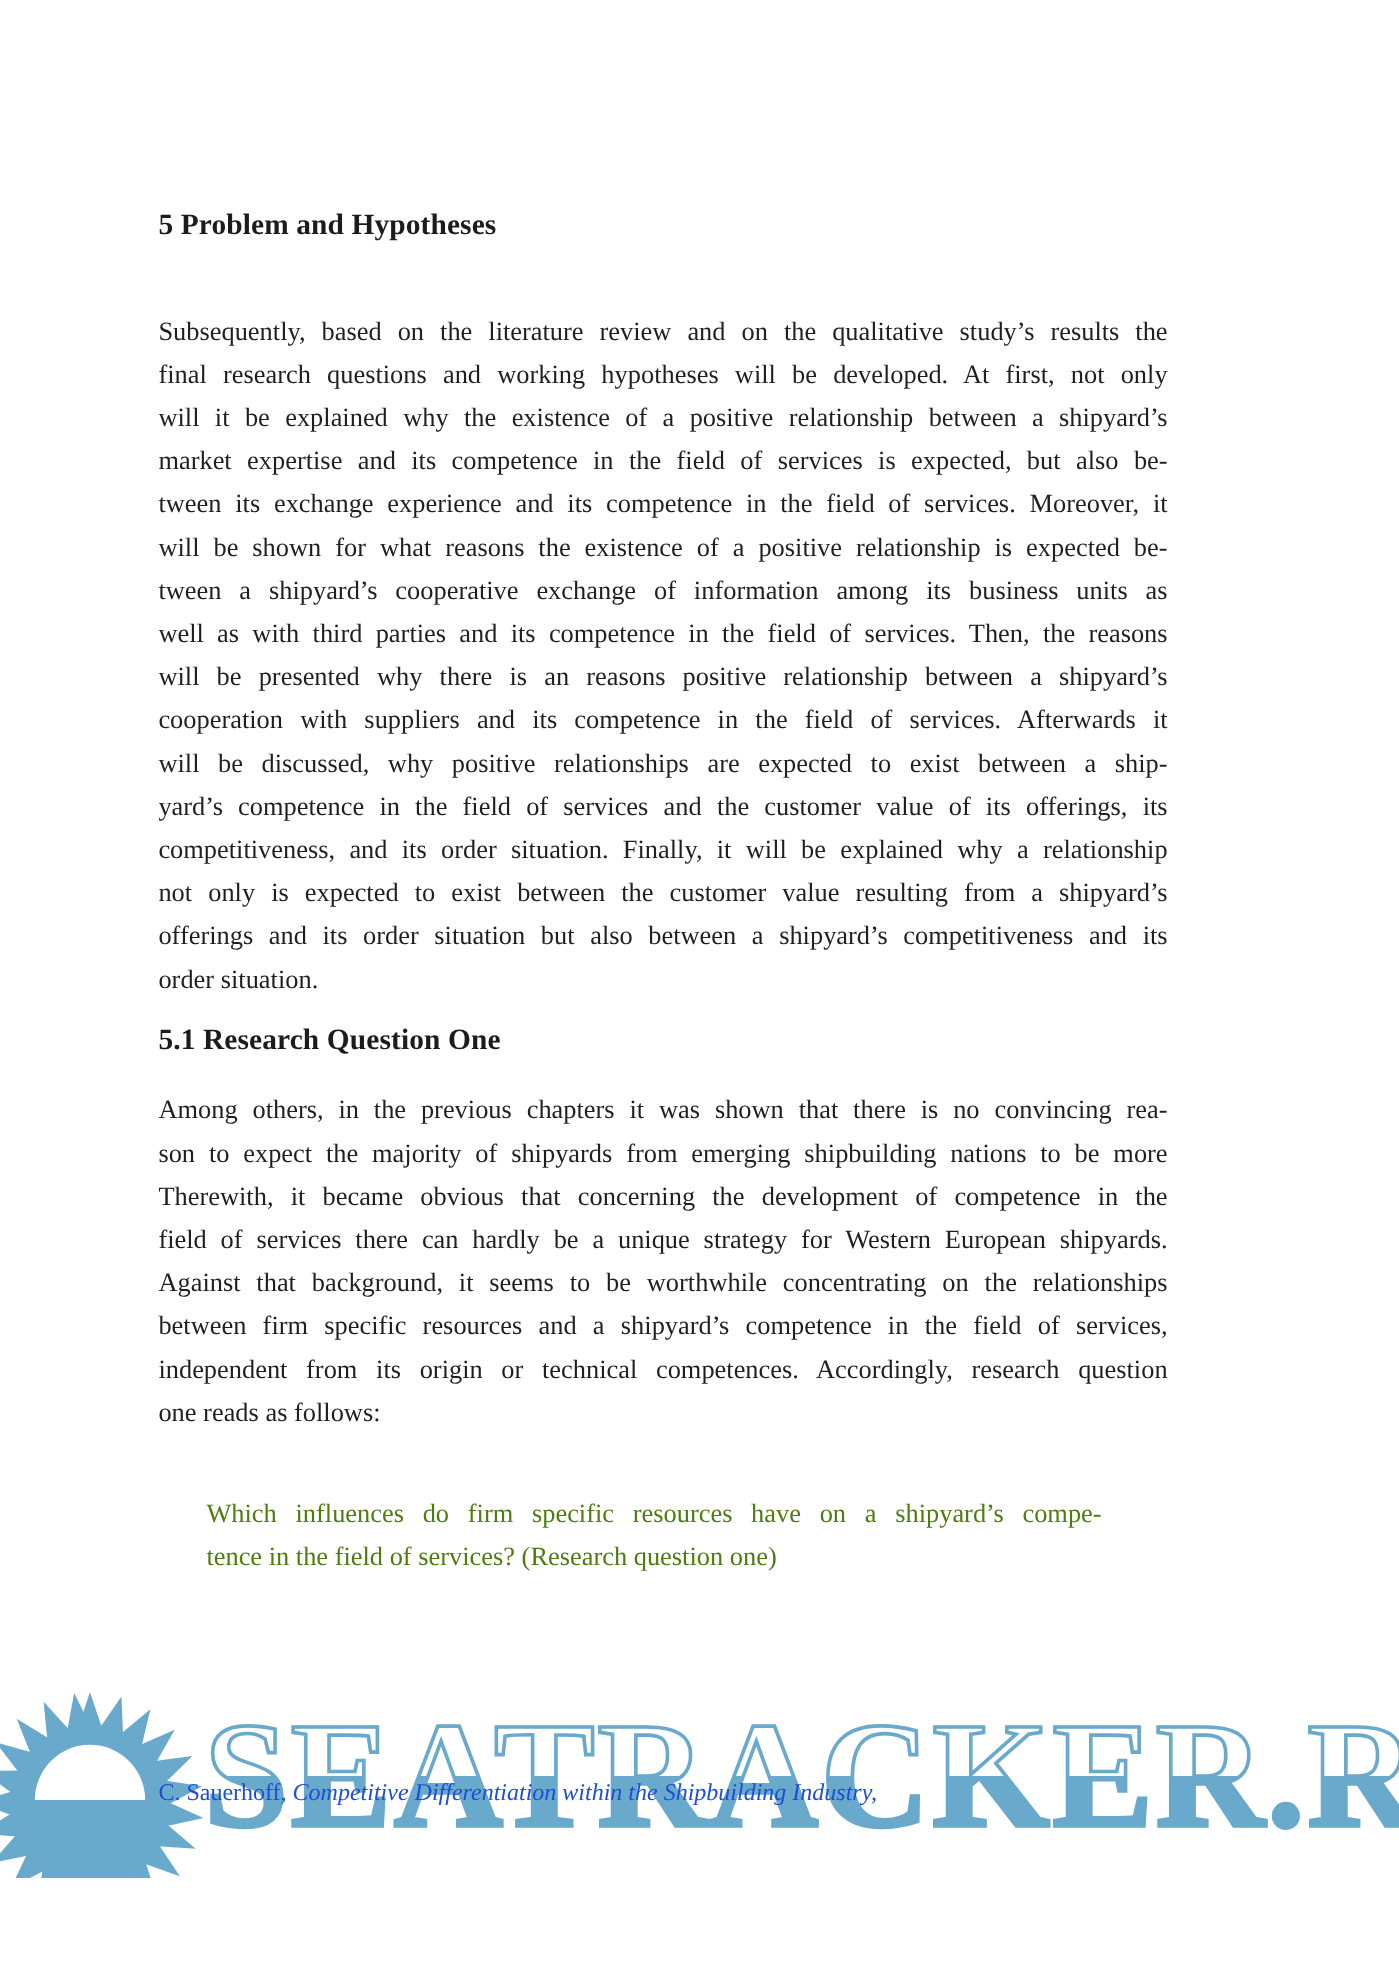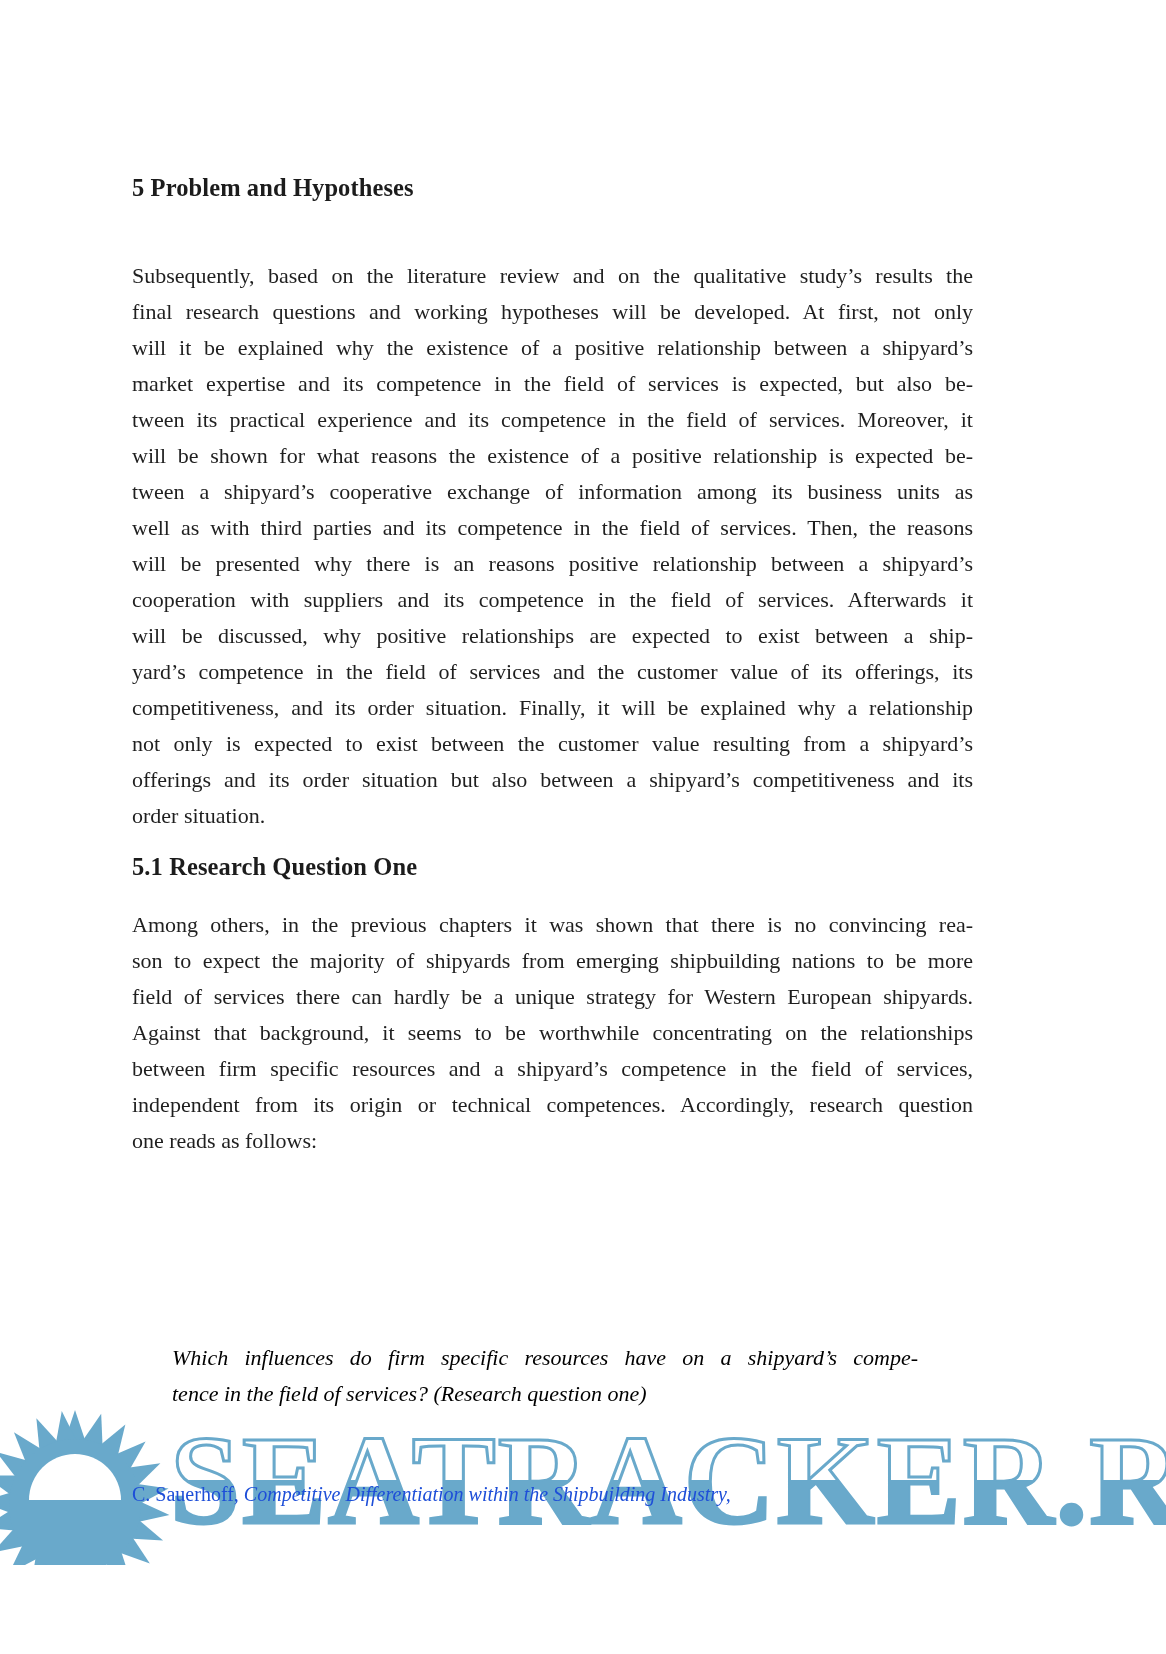--- a/index.html
+++ b/index.html
@@ -8,21 +8,21 @@
   .page { position: absolute; left: 0; top: 0; width: 1166px; height: 1654px; background: #fff; }
   .heading { position: absolute; left: 132px; font-weight: bold; font-size: 24.5px; margin: 0; color: #1c1c1c; letter-spacing: 0.1px; }
   #h1 { top: 174px; }
   #h2 { top: 853px; }
   .para { position: absolute; left: 132px; width: 841px; font-size: 22px; line-height: 36px; margin: 0;
           text-align: justify; color: #1f1f1f; }
   .para .line { display: block; text-align: justify; text-align-last: justify; height: 36px; white-space: nowrap; overflow: visible; }
   .para .line.last { text-align-last: left; }
   #p1 { top: 238px; margin-top: 20px; }
   #p2 { top: 907px; }
-  .quote { position: absolute; left: 172px; width: 746px; font-size: 22px; line-height: 36px; margin: 0; top: 1340px; color: #000000; font-style: italic; }
+  .quote { position: absolute; left: 172px; width: 746px; font-size: 22px; line-height: 36px; margin: 0; top: 1243px; color: #4d7c0f; }
   .quote .line { display: block; text-align: justify; text-align-last: justify; height: 36px; white-space: nowrap; }
   .quote .line.last { text-align-last: left; }
 
   .watermark { position: absolute; left: 0; top: 1405px; width: 1166px; height: 160px; pointer-events: none; }
   .wm-text { position: absolute; left: 170px; top: 1418px; font-family: "Liberation Serif", "DejaVu Serif", serif;
              font-weight: bold; font-size: 126px; letter-spacing: 2px; line-height: 1;
              color: transparent; -webkit-text-stroke: 3px #69a9cb; white-space: nowrap; }
   .wm-fill { position: absolute; left: 170px; top: 1418px; font-family: "Liberation Serif", "DejaVu Serif", serif;
              font-weight: bold; font-size: 126px; letter-spacing: 2px; line-height: 1; color: #69a9cb;
              white-space: nowrap; clip-path: inset(62px 0 0 0); }
@@ -36,39 +36,40 @@
 
 <div class="page">
 
   <h2 id="h1" class="heading">5 Problem and Hypotheses</h2>
 
   <div id="p1" class="para">
     <span class="line">Subsequently, based on the literature review and on the qualitative study’s results the</span>
     <span class="line">final research questions and working hypotheses will be developed. At first, not only</span>
     <span class="line">will it be explained why the existence of a positive relationship between a shipyard’s</span>
     <span class="line">market expertise and its competence in the field of services is expected, but also be-</span>
-    <span class="line">tween its practical experience and its competence in the field of services. Moreover, it</span>
+    <span class="line">tween its exchange experience and its competence in the field of services. Moreover, it</span>
     <span class="line">will be shown for what reasons the existence of a positive relationship is expected be-</span>
     <span class="line">tween a shipyard’s cooperative exchange of information among its business units as</span>
     <span class="line">well as with third parties and its competence in the field of services. Then, the reasons</span>
     <span class="line">will be presented why there is an reasons positive relationship between a shipyard’s</span>
     <span class="line">cooperation with suppliers and its competence in the field of services. Afterwards it</span>
     <span class="line">will be discussed, why positive relationships are expected to exist between a ship-</span>
     <span class="line">yard’s competence in the field of services and the customer value of its offerings, its</span>
     <span class="line">competitiveness, and its order situation. Finally, it will be explained why a relationship</span>
     <span class="line">not only is expected to exist between the customer value resulting from a shipyard’s</span>
     <span class="line">offerings and its order situation but also between a shipyard’s competitiveness and its</span>
     <span class="line last">order situation.</span>
   </div>
 
   <h3 id="h2" class="heading">5.1 Research Question One</h3>
 
   <div id="p2" class="para">
     <span class="line">Among others, in the previous chapters it was shown that there is no convincing rea-</span>
     <span class="line">son to expect the majority of shipyards from emerging shipbuilding nations to be more</span>
+    <span class="line">Therewith, it became obvious that concerning the development of competence in the</span>
     <span class="line">field of services there can hardly be a unique strategy for Western European shipyards.</span>
     <span class="line">Against that background, it seems to be worthwhile concentrating on the relationships</span>
     <span class="line">between firm specific resources and a shipyard’s competence in the field of services,</span>
     <span class="line">independent from its origin or technical competences. Accordingly, research question</span>
     <span class="line last">one reads as follows:</span>
   </div>
 
   <blockquote class="quote">
     <span class="line">Which influences do firm specific resources have on a shipyard’s compe-</span>
     <span class="line last">tence in the field of services? (Research question one)</span>

